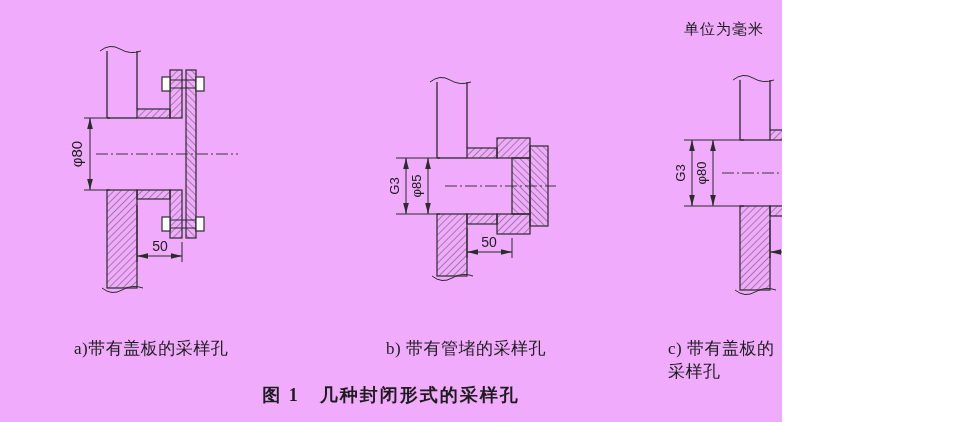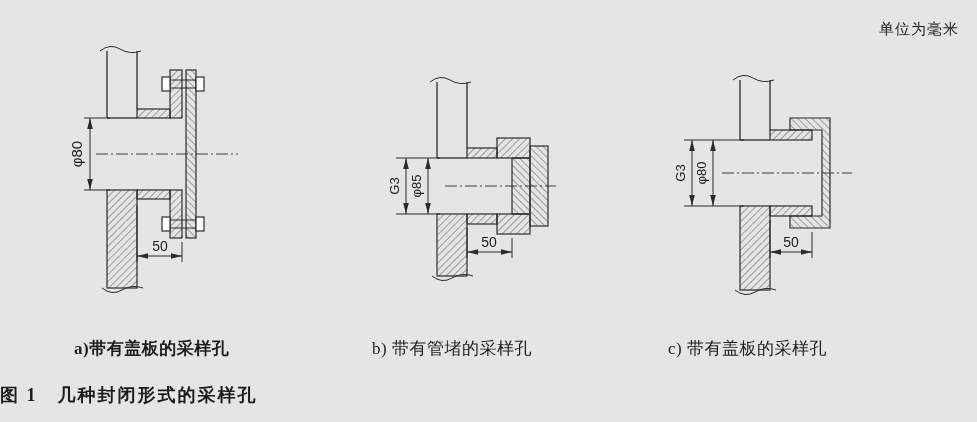--- a/index.html
+++ b/index.html
@@ -1,29 +1,29 @@
 <!DOCTYPE html>
 <html><head>
 <meta charset="utf-8">
 <style>
   * { margin:0; padding:0; box-sizing:border-box; }
   html,body { background:#ffffff; }
   .page {
-    position:relative; width:977px; height:422px; background:#e5e5e5;
+    position:relative; width:782px; height:422px; background:#f0abfc;
     font-family:"Liberation Serif", serif; color:#1c1c1c; overflow:hidden;
   }
   .units {
     position:absolute; top:20px; right:18px; font-size:15px; letter-spacing:1px;
   }
   .sublabel { position:absolute; top:337px; font-size:17px; letter-spacing:0.5px; }
-  .sublabel.a { left:74px;font-weight:bold; }
-  .sublabel.b { left:372px;text-align:right; }
+  .sublabel.a { left:74px; }
+  .sublabel.b { left:386px;text-align:right; }
   .sublabel.c { left:668px; }
   .caption {
-    position:absolute; top:383px; left:0; width:100%; 
+    position:absolute; top:383px; left:0; width:100%; text-align:center;
     font-size:18px; font-weight:bold; letter-spacing:2px;
   }
   svg.draw { position:absolute; left:0; top:0; }
   svg text { font-family:"Liberation Sans", sans-serif; fill:#1c1c1c; }
   .ln   { stroke:#2b2b2b; stroke-width:1.3; fill:none; }
   .thin { stroke:#2b2b2b; stroke-width:1;   fill:none; }
   .dim  { stroke:#2b2b2b; stroke-width:1;   fill:none; }
   .cl   { stroke:#2b2b2b; stroke-width:0.9; fill:none; stroke-dasharray:12 3 2 3; }
   .hat  { fill:url(#hatch);  stroke:#2b2b2b; stroke-width:1.2; }
   .hat2 { fill:url(#hatch2); stroke:#2b2b2b; stroke-width:1.2; }

